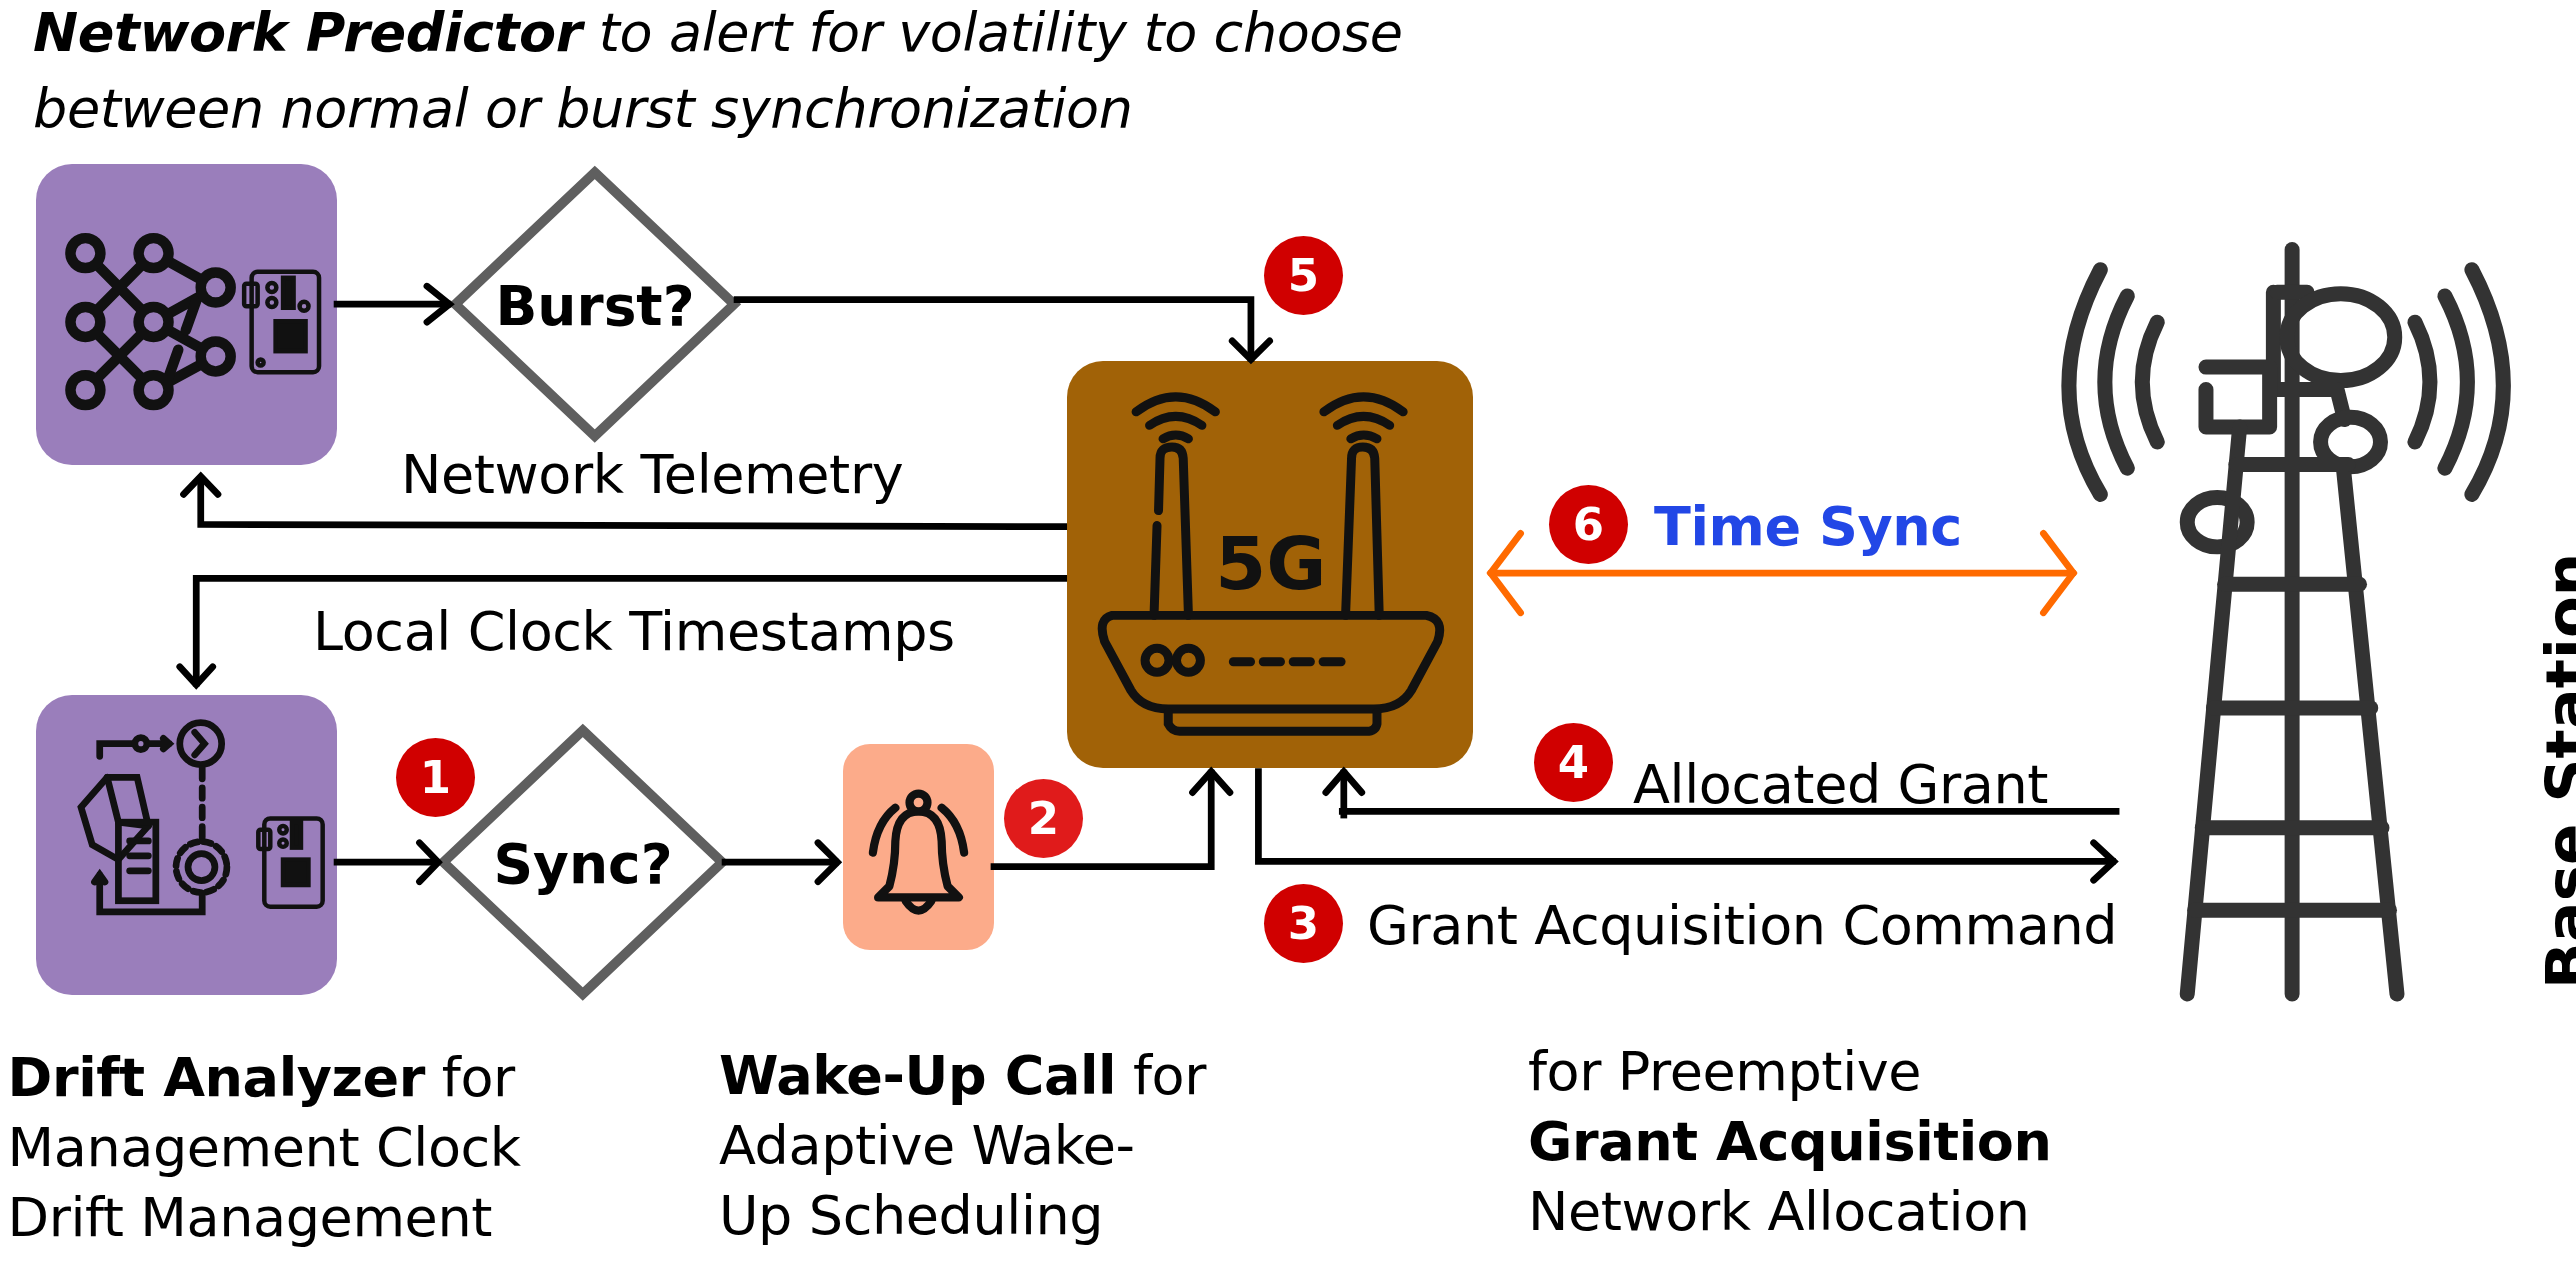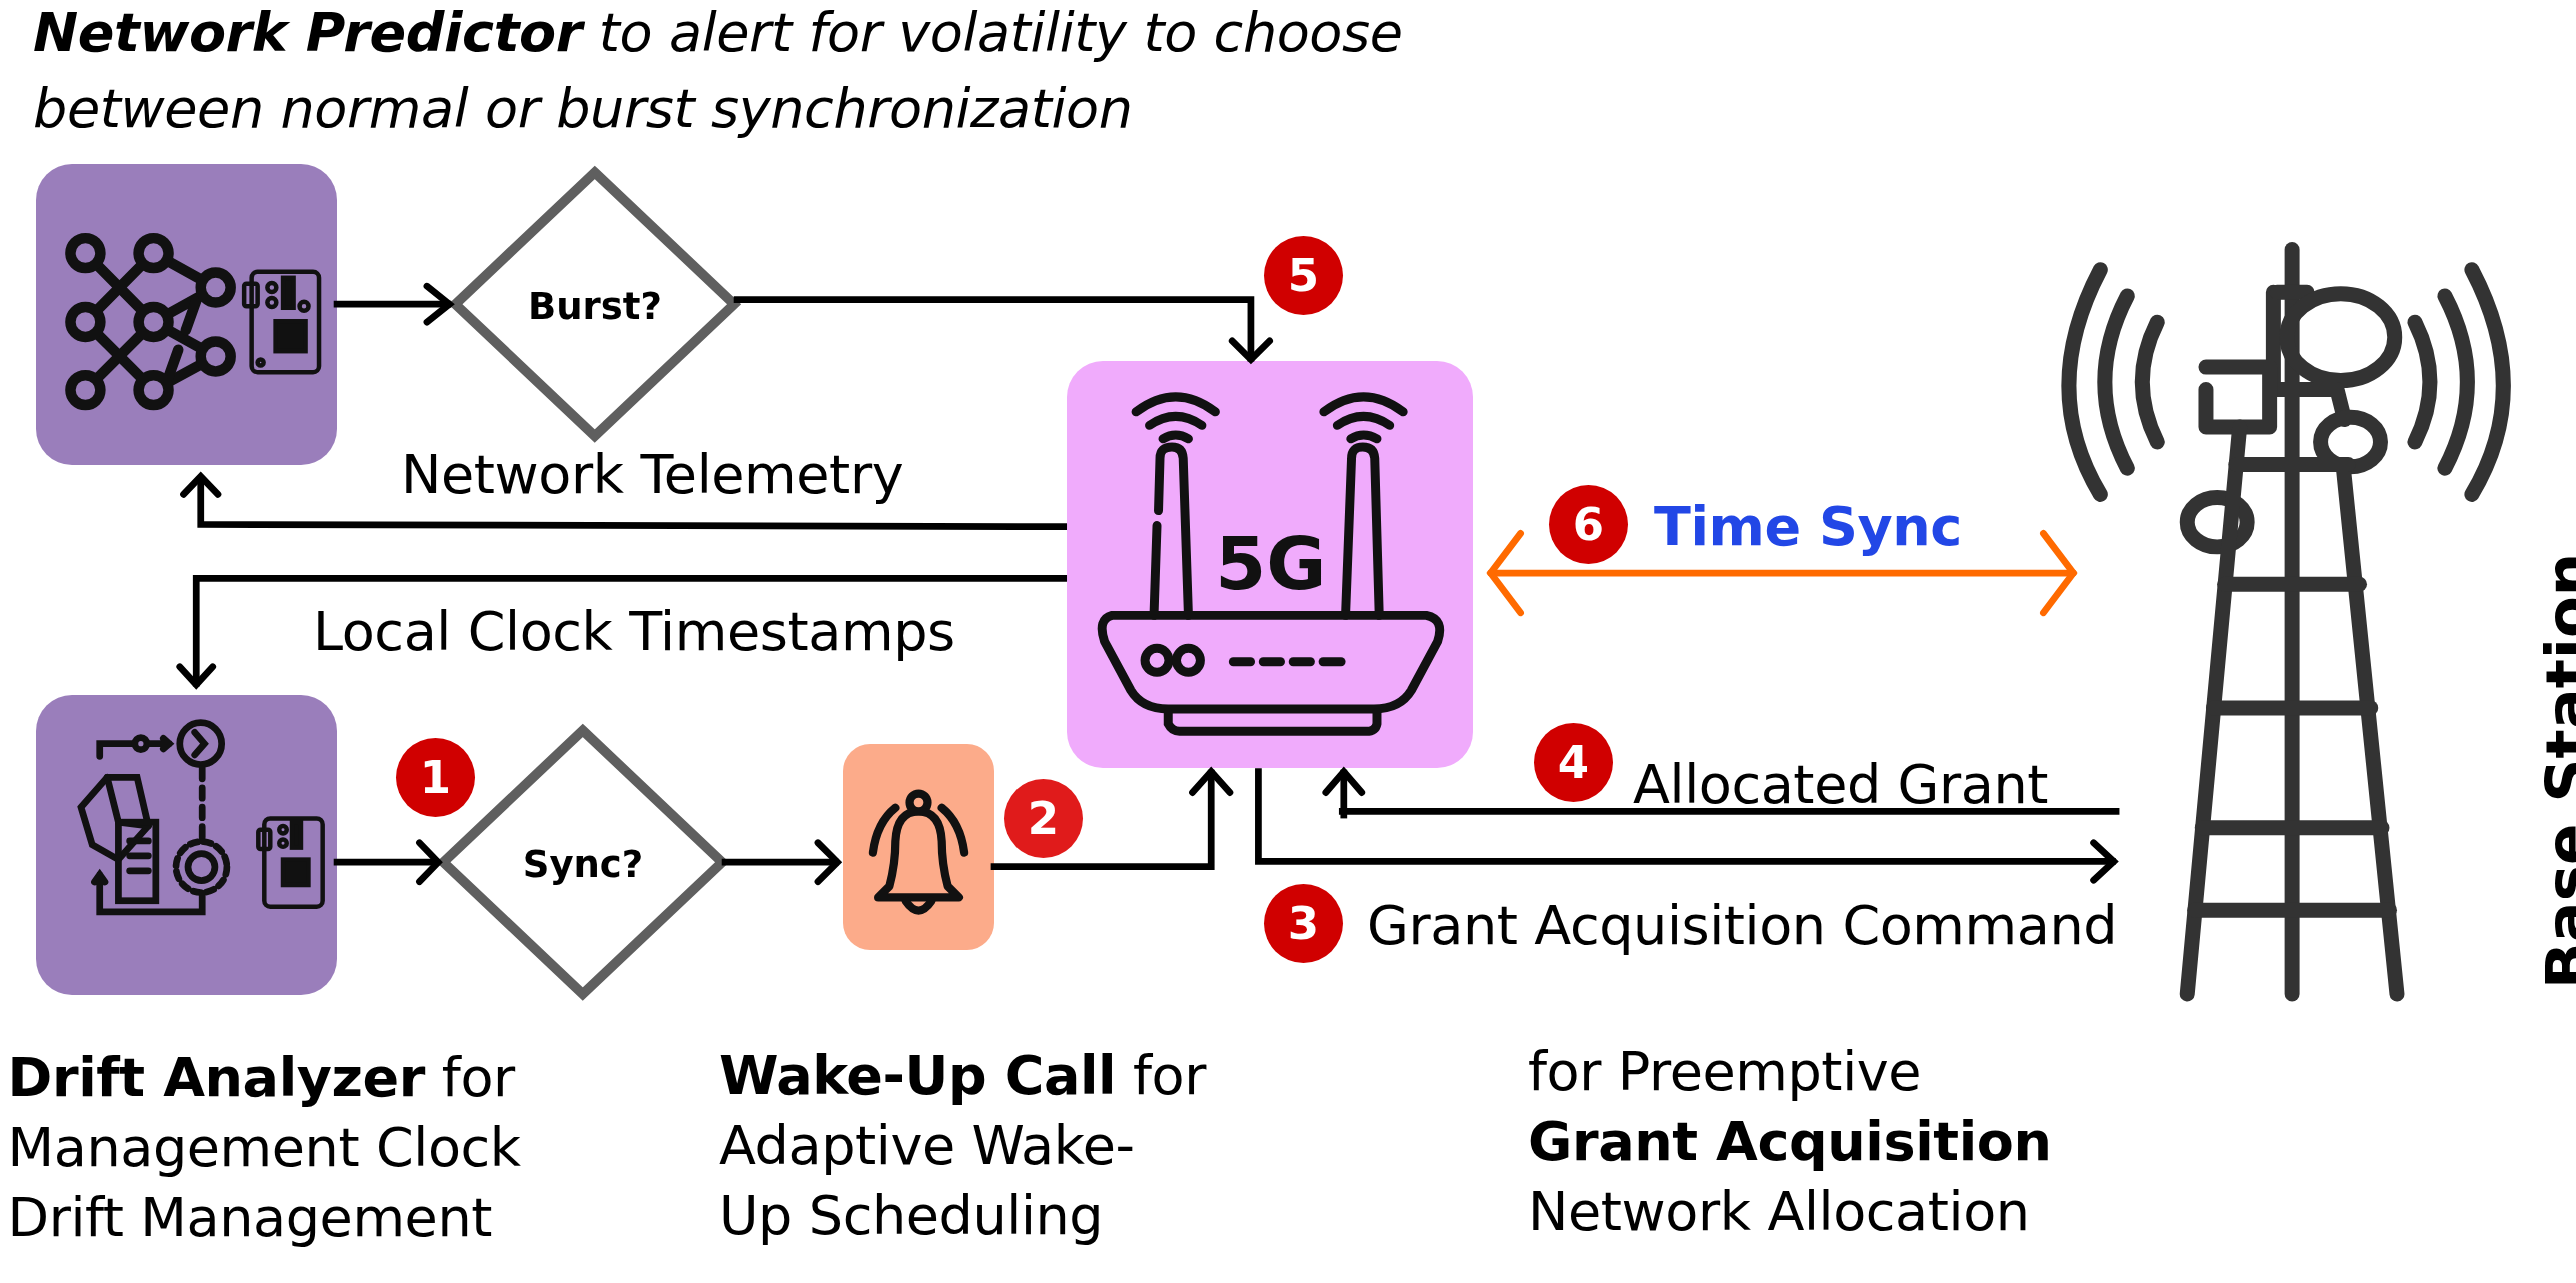--- a/index.html
+++ b/index.html
@@ -2,28 +2,28 @@
 <html style="font-size:12px"><head>
 <meta charset="utf-8">
 <style>
   html, body { margin: 0; padding: 0; background: #ffffff; }
   body { width: 2576px; height: 1284px; overflow: hidden; position: relative; font-family: "DejaVu Sans", "Liberation Sans", sans-serif; color: #000; }
   .abs { position: absolute; }
   .title { left: 33px; font-size: 54px; line-height: 1; white-space: nowrap; letter-spacing: -0.4px; font-style: italic; }
   .title b { font-weight: bold; }
   .box { position: absolute; border-radius: 36px; }
   .purple { background: #9a7ebb; }
-  .green { background: #f0abfc; }
+  .green { background: #a16207; }
   .salmon { background: #fcab8a; border-radius: 27px; }
   .lbl { position: absolute; font-size: 54px; line-height: 1; white-space: nowrap; letter-spacing: -0.4px; }
   .badge { position: absolute; width: 79px; height: 79px; border-radius: 50%; background: #d00000; color: #fff; font-weight: bold; font-size: 45px; display: flex; align-items: center; justify-content: center; }
   .badge.b2 { background: #e01b1b; }
   .caption { position: absolute; font-size: 54px; line-height: 70px; letter-spacing: -0.4px; }
   .caption.center { text-align: left; }
-  .diamond-label { position: absolute; font-size: 37px; font-weight: bold; line-height: 1; transform: translate(-50%, -50%); white-space: nowrap; }
+  .diamond-label { position: absolute; font-size: 55px; font-weight: bold; line-height: 1; transform: translate(-50%, -50%); white-space: nowrap; }
   .timesync { color: #2247e6; font-weight: bold; }
   .vertical { position: absolute; font-size: 61px; font-weight: bold; white-space: nowrap; transform-origin: left top; transform: rotate(-90deg); }
   svg.overlay { position: absolute; left: 0; top: 0; }
 </style>
 </head>
 <body>
 
 <div class="abs title" style="top:6px;"><b>Network Predictor</b><span> to alert for volatility to choose</span></div>
 <div class="abs title" style="top:82px;">between normal or burst synchronization</div>
 

